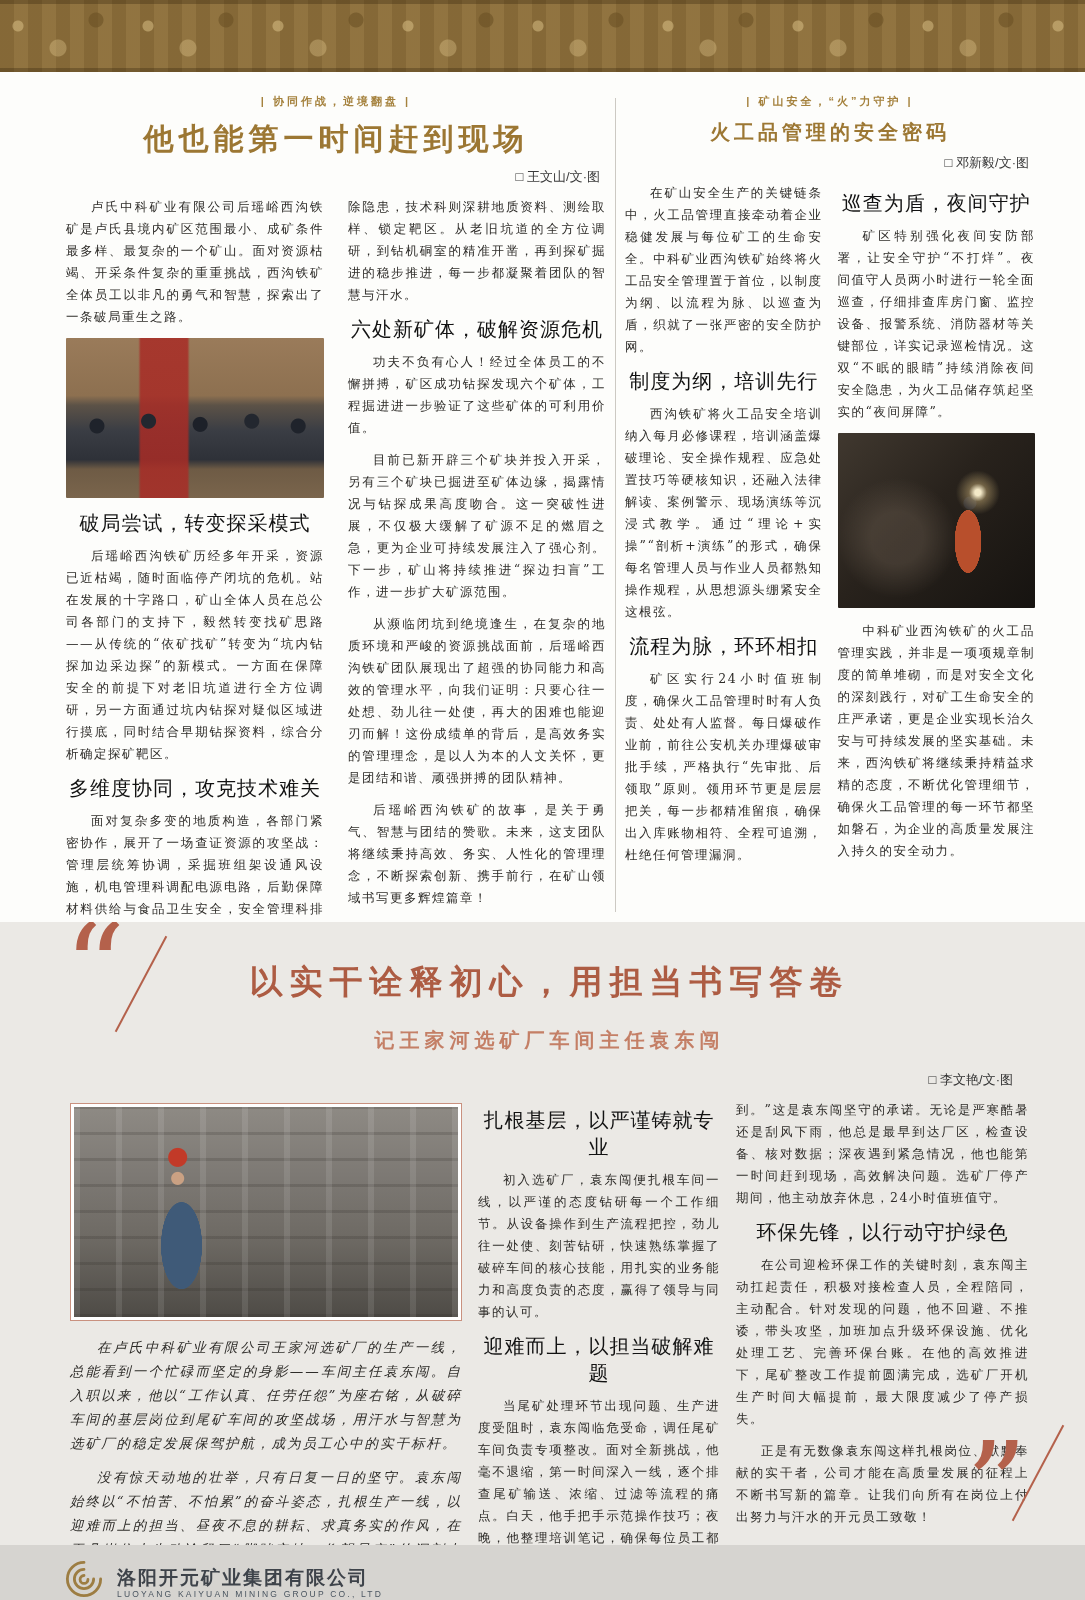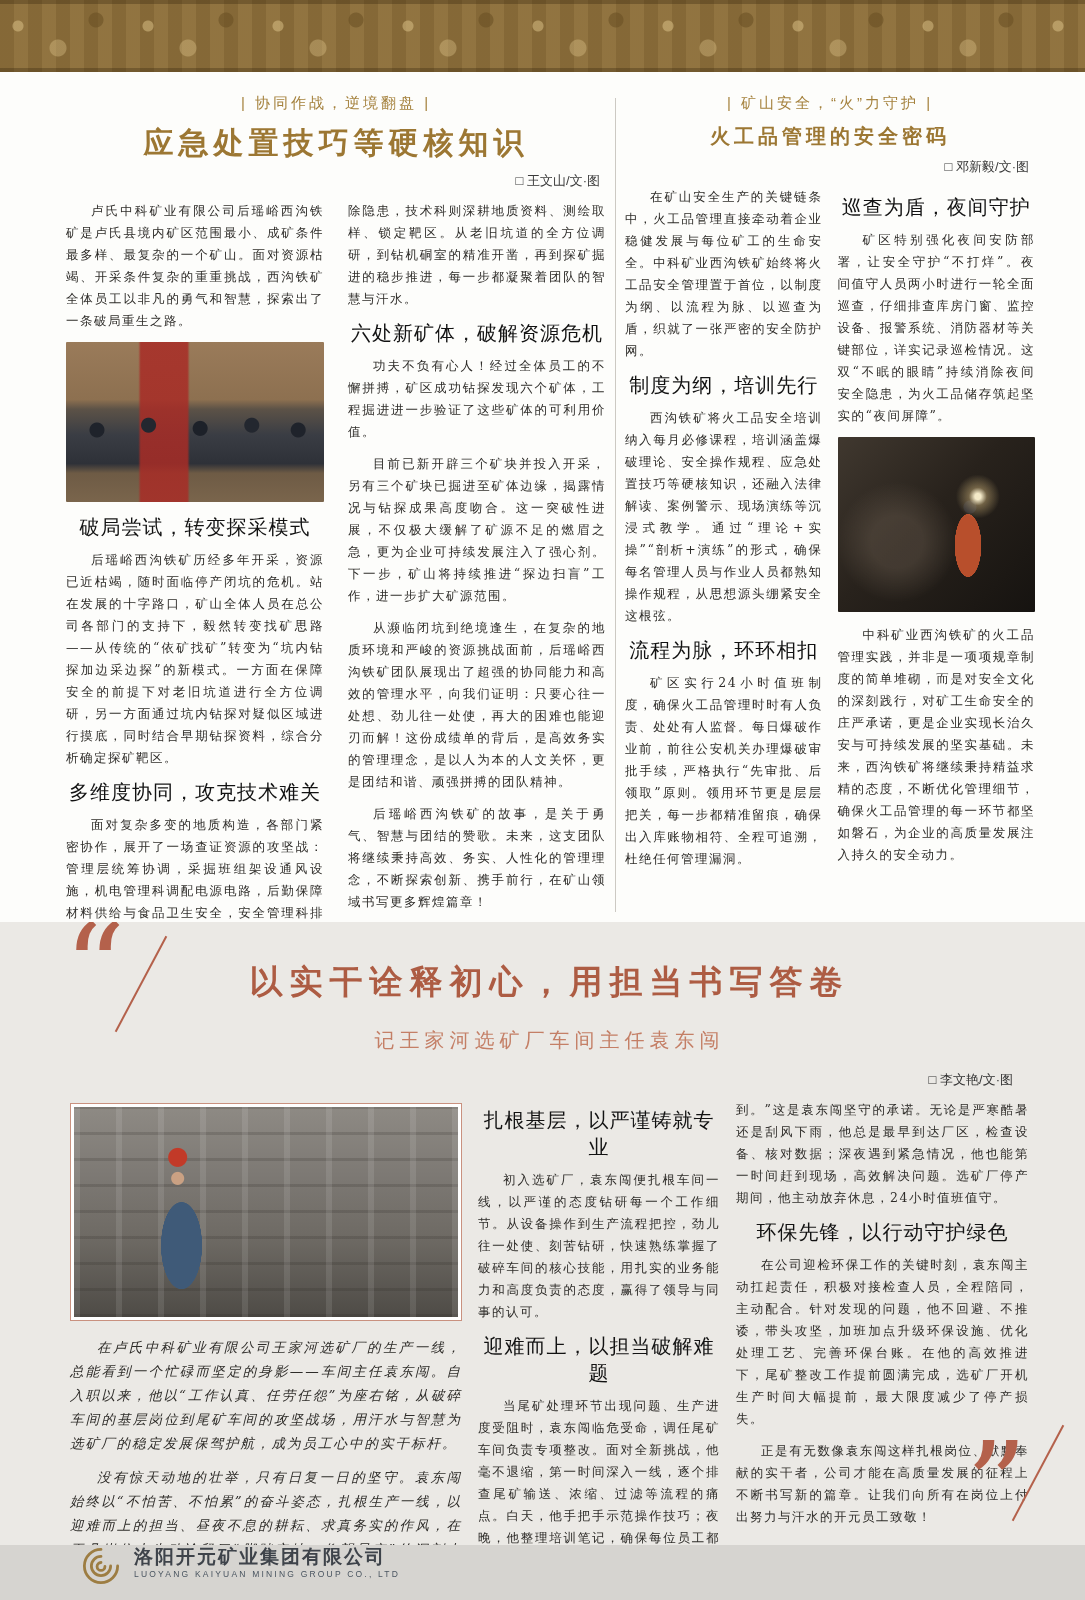--- a/index.html
+++ b/index.html
@@ -15,21 +15,21 @@
       repeating-linear-gradient(90deg, rgba(120,92,44,.35) 0 14px, rgba(160,130,74,.25) 14px 28px);
     background-size:130px 72px,130px 72px,130px 72px,auto;
     box-shadow:inset 0 4px 0 rgba(60,44,16,.35), inset 0 -4px 0 rgba(60,44,16,.35);}
 
   
   .top-area{display:flex;box-sizing:border-box;height:850px;padding:22px 50px 0 66px;overflow:hidden;}
   .article-left{width:540px;flex:none;}
   .vdivider{width:1px;background:#ccc9c3;margin:4px 9px 10px 9px;}
   .article-right{flex:1;min-width:0;}
 
-  .kicker{text-align:center;color:#a5823e;font-size:15px;letter-spacing:3px;font-weight:normal;
+  .kicker{text-align:center;color:#a5823e;font-size:11px;letter-spacing:3px;font-weight:bold;
           font-family:"Liberation Sans",sans-serif;}
   .title{text-align:center;color:#9c7733;font-size:30px;letter-spacing:5px;font-weight:bold;margin:10px 0 2px;}
   .article-right .title{font-size:20px;letter-spacing:4px;}
   .byline{text-align:right;font-size:13px;color:#3a3a3a;margin:8px 6px 10px 0;
           font-family:"Liberation Sans",sans-serif;}
 
   .cols{display:flex;}
   .article-left .cols{gap:24px;}
   .article-right .cols{gap:15px;}
   .col{flex:1;min-width:0;}
@@ -70,49 +70,49 @@
   
   .bottom{position:relative;background:#ebe9e5;height:623px;box-sizing:border-box;
           padding:16px 56px 0 70px;overflow:hidden;}
   .quote{position:absolute;color:#b4614b;font-size:120px;line-height:1;font-family:"DejaVu Serif",serif;}
   .q-open{left:64px;top:-14px;}
   .q-close{right:58px;bottom:-2px;}
   .slash{position:absolute;width:2px;height:108px;background:#b4614b;}
   .s-open{left:140px;top:8px;transform:rotate(28deg);}
   .s-close{right:46px;bottom:18px;transform:rotate(28deg);}
   .b-title{text-align:center;font-size:33px;color:#ad5c43;letter-spacing:7px;font-weight:bold;margin-top:22px;}
-  .b-subtitle{text-align:center;font-size:20px;color:#c47f66;letter-spacing:5px;font-weight:normal;margin-top:12px;}
+  .b-subtitle{text-align:center;font-size:20px;color:#c47f66;letter-spacing:5px;font-weight:bold;margin-top:12px;}
   .b-byline{text-align:right;font-size:13px;color:#333;margin:2px 16px 10px 0;
             font-family:"Liberation Sans",sans-serif;}
   .b-cols{display:flex;gap:16px;}
   .b-col1{width:392px;flex:none;}
   .b-col2{width:242px;flex:none;}
   .b-col3{flex:1;min-width:0;}
   .hand p{font-style:italic;font-size:13.5px;line-height:24px;letter-spacing:2px;}
 
   
-  .footer{height:55px;background:#d6d4d0;display:flex;align-items:flex-start;gap:12px;
-          padding-left:80px;box-sizing:border-box;}
+  .footer{height:55px;background:#d6d4d0;display:flex;align-items:flex-end;gap:12px;
+          padding-left:63px;box-sizing:border-box;}
   .logo{width:42px;height:42px;flex:none;}
   .f-names{display:flex;flex-direction:column;line-height:1.25;}
   .f-cn{font-size:19px;font-weight:bold;color:#3e434a;letter-spacing:2px;font-family:"Liberation Sans",sans-serif;}
   .f-en{font-size:8.5px;color:#4a5560;letter-spacing:2.2px;font-family:"Liberation Sans",sans-serif;}
 </style>
 </head>
 <body>
 
 <div class="page">
 
   <div class="band"></div>
 
   <div class="top-area">
 
     <section class="article-left">
       <div class="kicker">| 协同作战，逆境翻盘 |</div>
-      <h1 class="title">应急处置技巧等硬核知识</h1>
+      <h1 class="title">他也能第一时间赶到现场</h1>
       <div class="byline">□ 王文山/文·图</div>
       <div class="cols">
         <div class="col">
           <p class="body">卢氏中科矿业有限公司后瑶峪西沟铁矿是卢氏县境内矿区范围最小、成矿条件最多样、最复杂的一个矿山。面对资源枯竭、开采条件复杂的重重挑战，西沟铁矿全体员工以非凡的勇气和智慧，探索出了一条破局重生之路。</p>
           <div class="photo photo-meeting"></div>
           <h3 class="subhead">破局尝试，转变探采模式</h3>
           <p class="body">后瑶峪西沟铁矿历经多年开采，资源已近枯竭，随时面临停产闭坑的危机。站在发展的十字路口，矿山全体人员在总公司各部门的支持下，毅然转变找矿思路——从传统的“依矿找矿”转变为“坑内钻探加边采边探”的新模式。一方面在保障安全的前提下对老旧坑道进行全方位调研，另一方面通过坑内钻探对疑似区域进行摸底，同时结合早期钻探资料，综合分析确定探矿靶区。</p>
           <h3 class="subhead">多维度协同，攻克技术难关</h3>
           <p class="body">面对复杂多变的地质构造，各部门紧密协作，展开了一场查证资源的攻坚战：管理层统筹协调，采掘班组架设通风设施，机电管理科调配电源电路，后勤保障材料供给与食品卫生安全，安全管理科排查浮石裂缝，清</p>
         </div>

